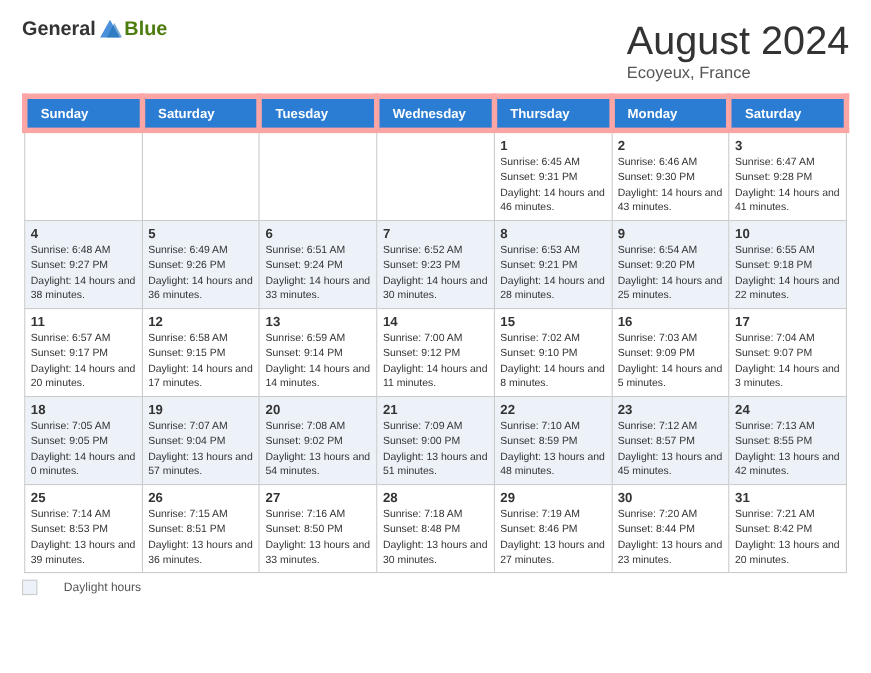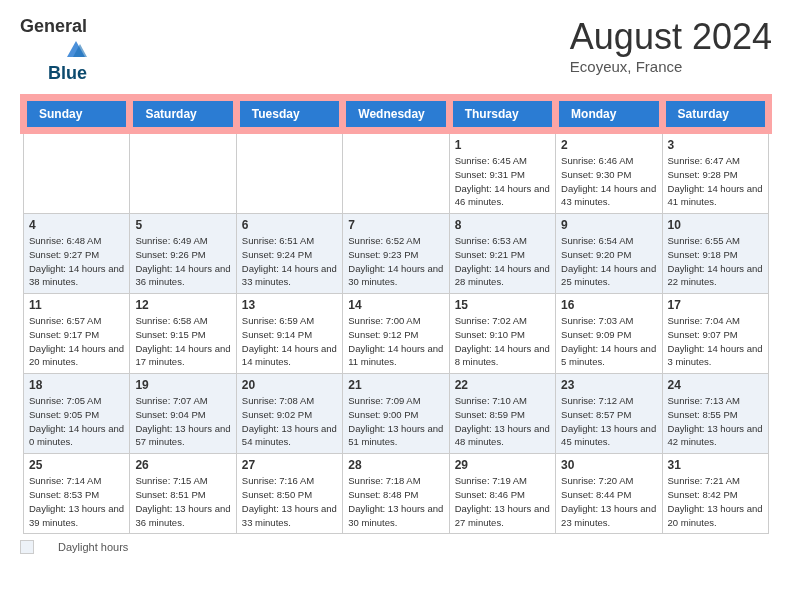--- a/index.html
+++ b/index.html
@@ -22,33 +22,32 @@
       justify-content: space-between;
       margin-bottom: 10px;
     }
     .logo-area {
       display: flex;
       flex-direction: column;
       align-items: flex-start;
     }
     .logo {
       display: flex;
-      align-items: flex-end;
+      align-items: flex-start;
       gap: 2px;
-      flex-direction: column;
     }
     .logo-text-general {
       font-size: 18px;
       font-weight: bold;
       color: #333;
     }
     .logo-text-blue {
       font-size: 18px;
       font-weight: bold;
-      color: #0c4a6e;
+      color: #4d7c0f;
     }
     .logo-icon {
       width: 22px;
       height: 22px;
     }
     .title-area {
       text-align: left;
     }
     .month-year {
       font-size: 36px;
@@ -64,21 +63,21 @@
       border-collapse: collapse;
       table-layout: fixed;
     }
     .calendar th {
       background-color: #2b7cd3;
       color: #fff;
       font-size: 12px;
       font-weight: bold;
       padding: 6px 12px;
       text-align: left;
-      border: 7px solid #fca5a5;
+      border: 5px solid #fca5a5;
     }
     .calendar td {
       vertical-align: top;
       border: 1px solid #ccc;
       padding: 4px 5px;
       font-size: 10px;
       color: #333;
       height: 78px;
       background: #fff;
     }

